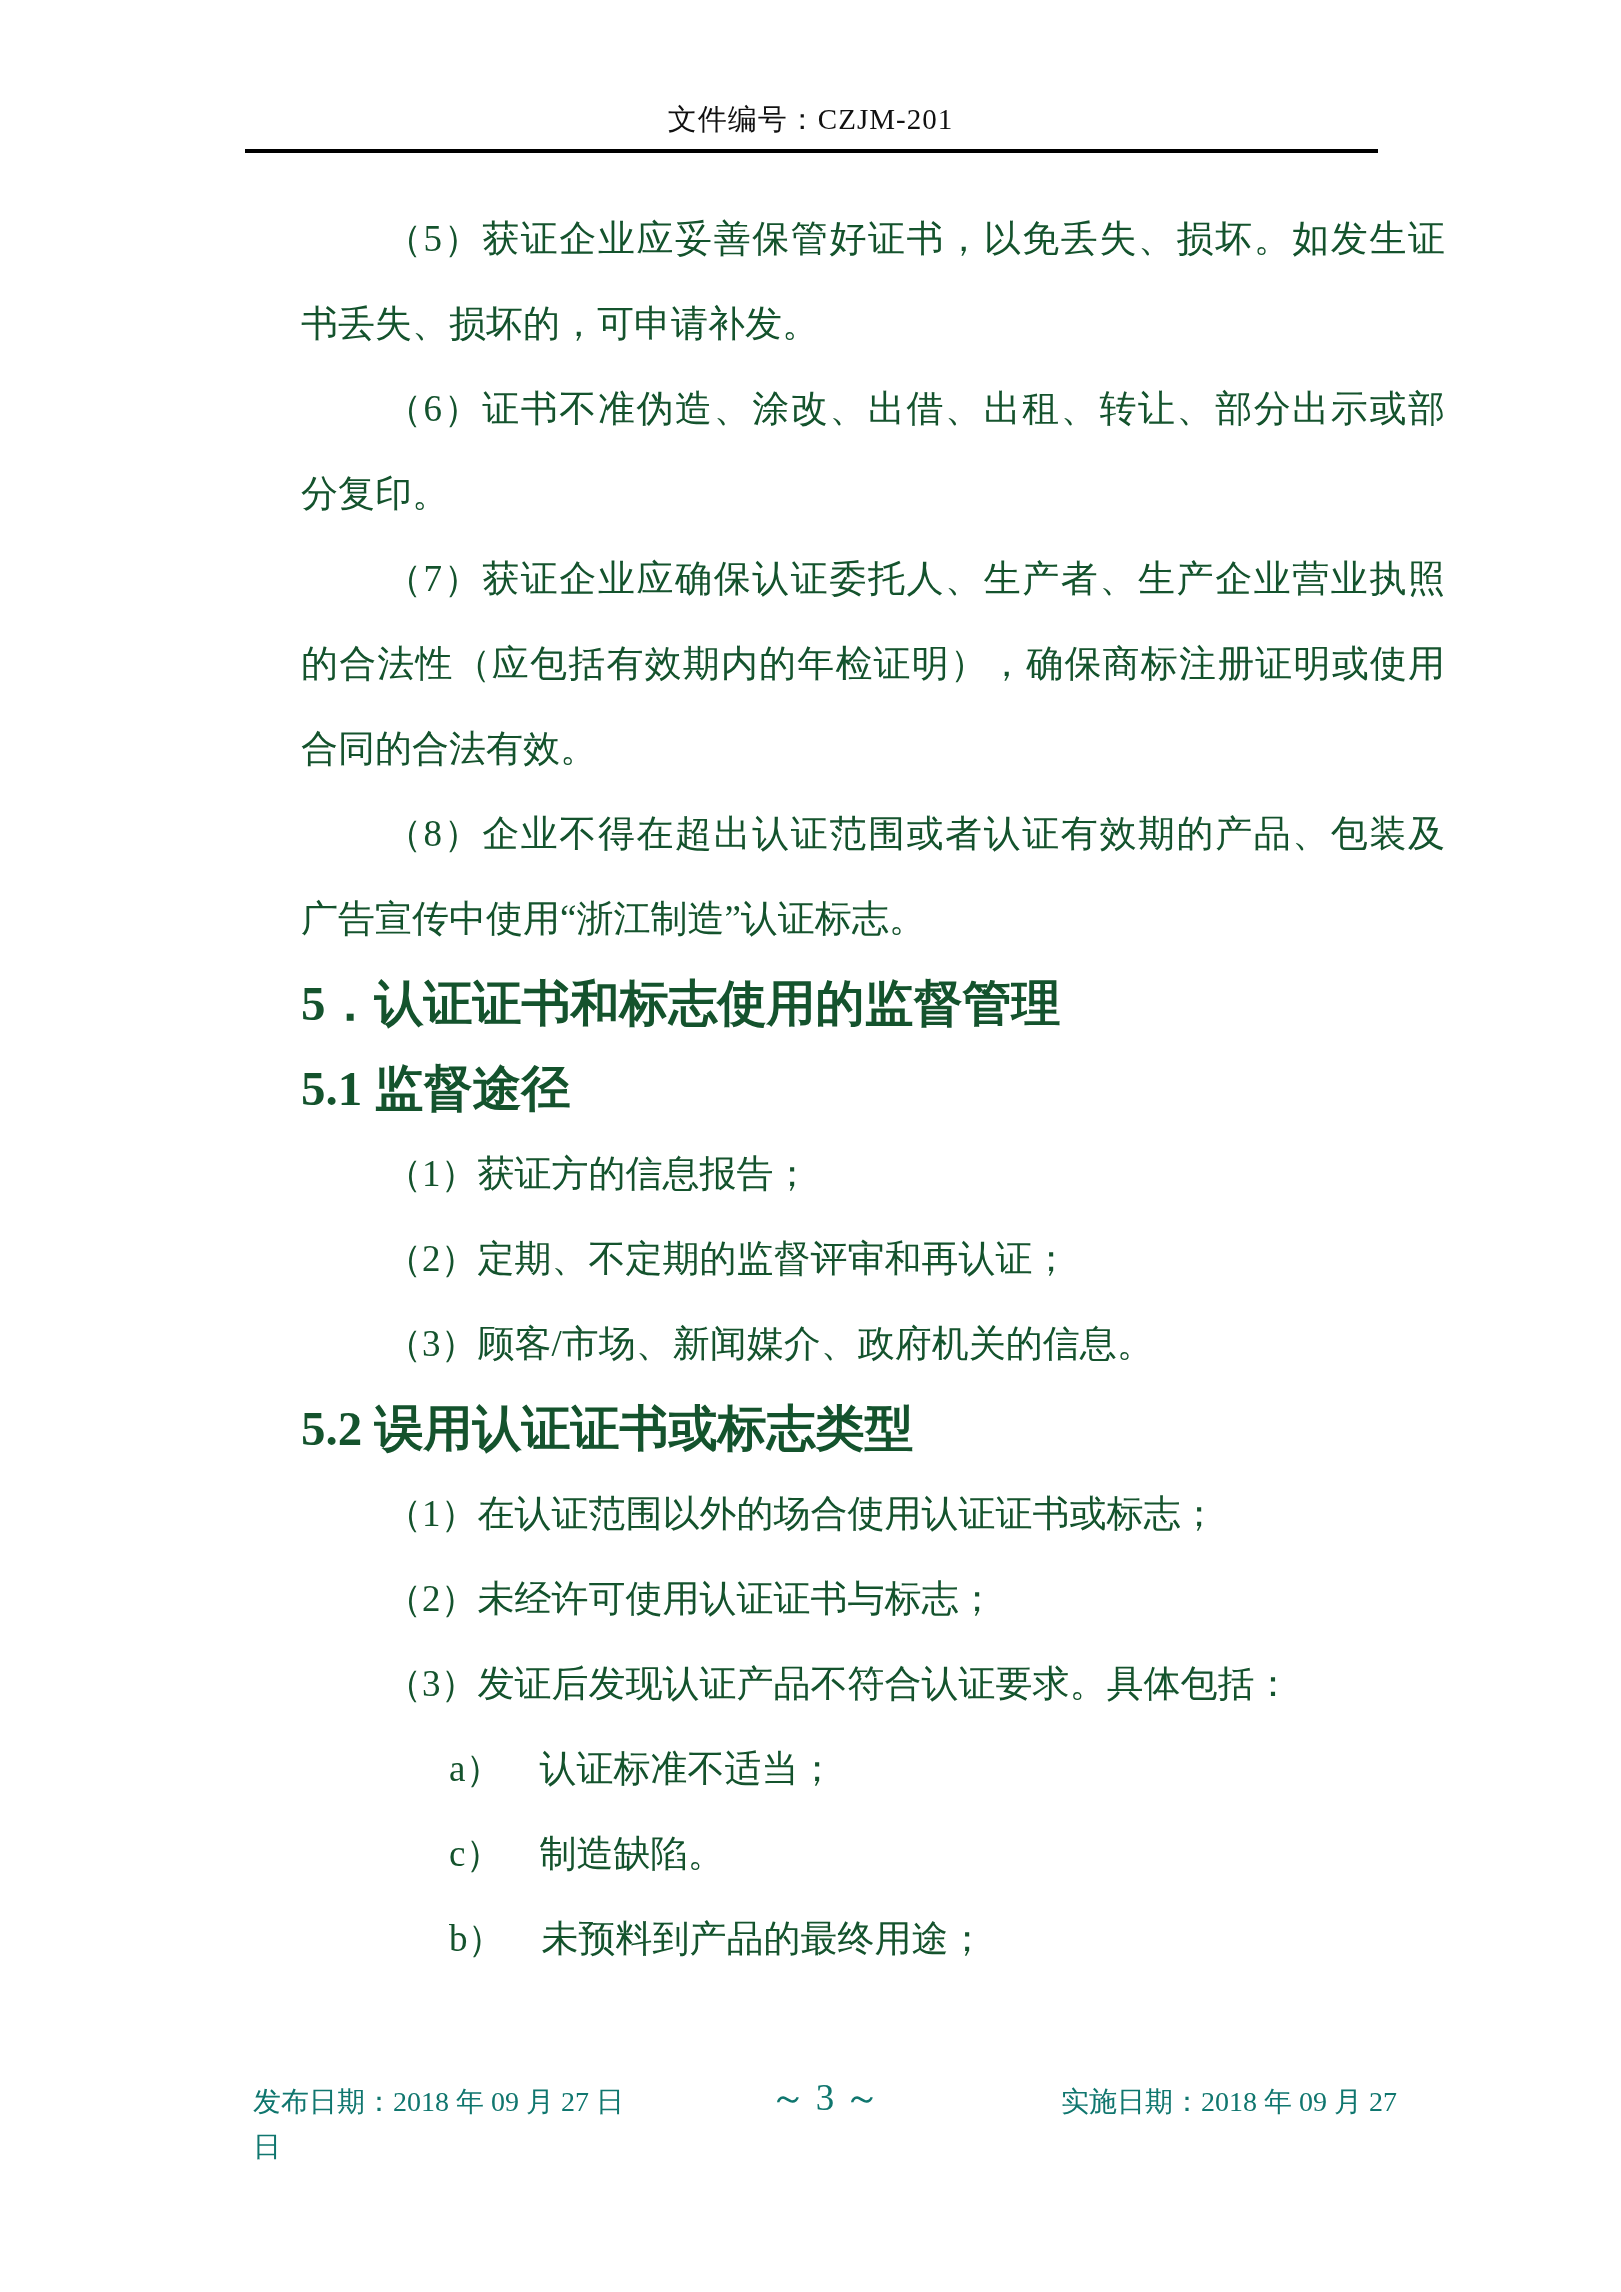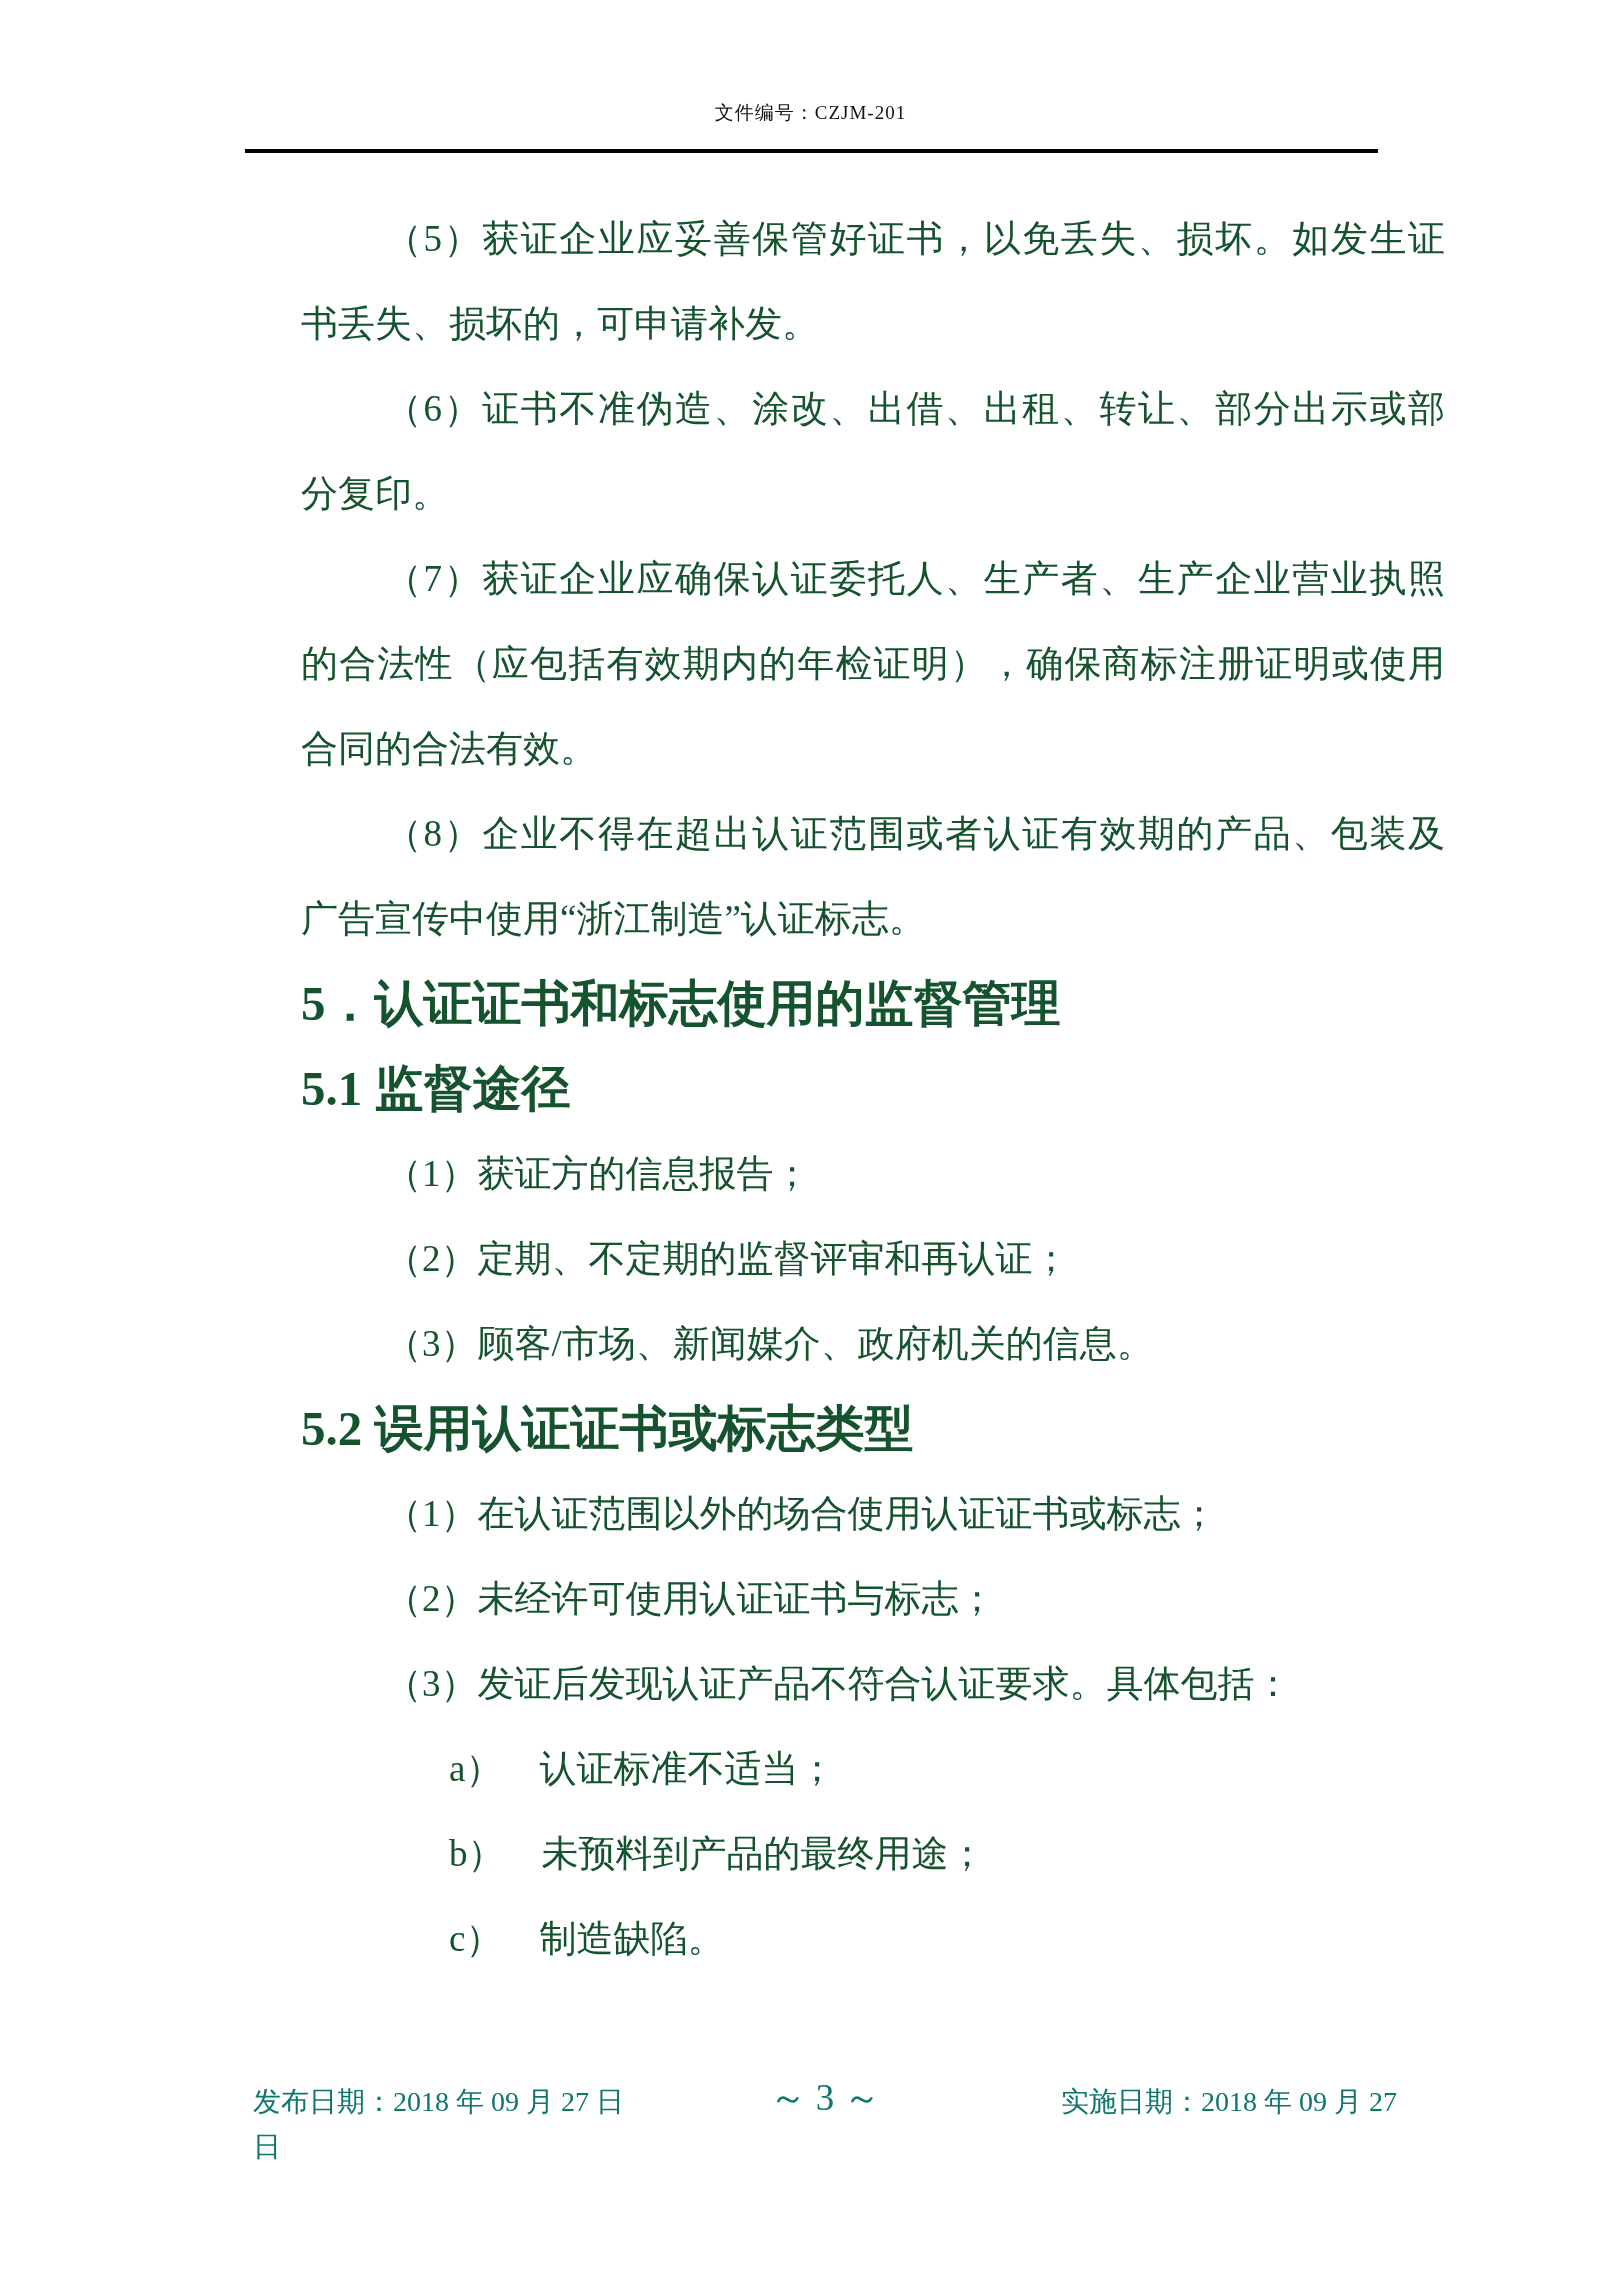--- a/index.html
+++ b/index.html
@@ -14,21 +14,21 @@
     font-family: "Liberation Serif", "DejaVu Serif", serif;
     overflow: hidden;
   }
   
   .doc-header {
     position: absolute;
     top: 100px;
     left: 0;
     width: 100%;
     text-align: center;
-    font-size: 19px;
+    font-size: 29px;
     letter-spacing: 1px;
     color: #111;
   }
   .header-rule {
     position: absolute;
     top: 149px;
     left: 245px;
     width: 1133px;
     height: 3.9px;
     background: #000;
@@ -103,22 +103,22 @@
     <div class="line heading">5.1 监督途径</div>
     <div class="line indent">（1）获证方的信息报告；</div>
     <div class="line indent">（2）定期、不定期的监督评审和再认证；</div>
     <div class="line indent">（3）顾客/市场、新闻媒介、政府机关的信息。</div>
 
     <div class="line heading">5.2 误用认证证书或标志类型</div>
     <div class="line indent">（1）在认证范围以外的场合使用认证证书或标志；</div>
     <div class="line indent">（2）未经许可使用认证证书与标志；</div>
     <div class="line indent">（3）发证后发现认证产品不符合认证要求。具体包括：</div>
     <div class="line indent2">a）　认证标准不适当；</div>
+    <div class="line indent2">c）　制造缺陷。</div>
     <div class="line indent2">b）　未预料到产品的最终用途；</div>
-    <div class="line indent2">c）　制造缺陷。</div>
   </div>
 
   <div class="doc-footer">
     <div class="footer-row">
       <span class="footer-left">发布日期：2018 年 09 月 27 日</span>
       <span class="footer-center">～ 3 ～</span>
       <span class="footer-right">实施日期：2018 年 09 月 27</span>
     </div>
     <div class="footer-wrap-line">日</div>
   </div>

